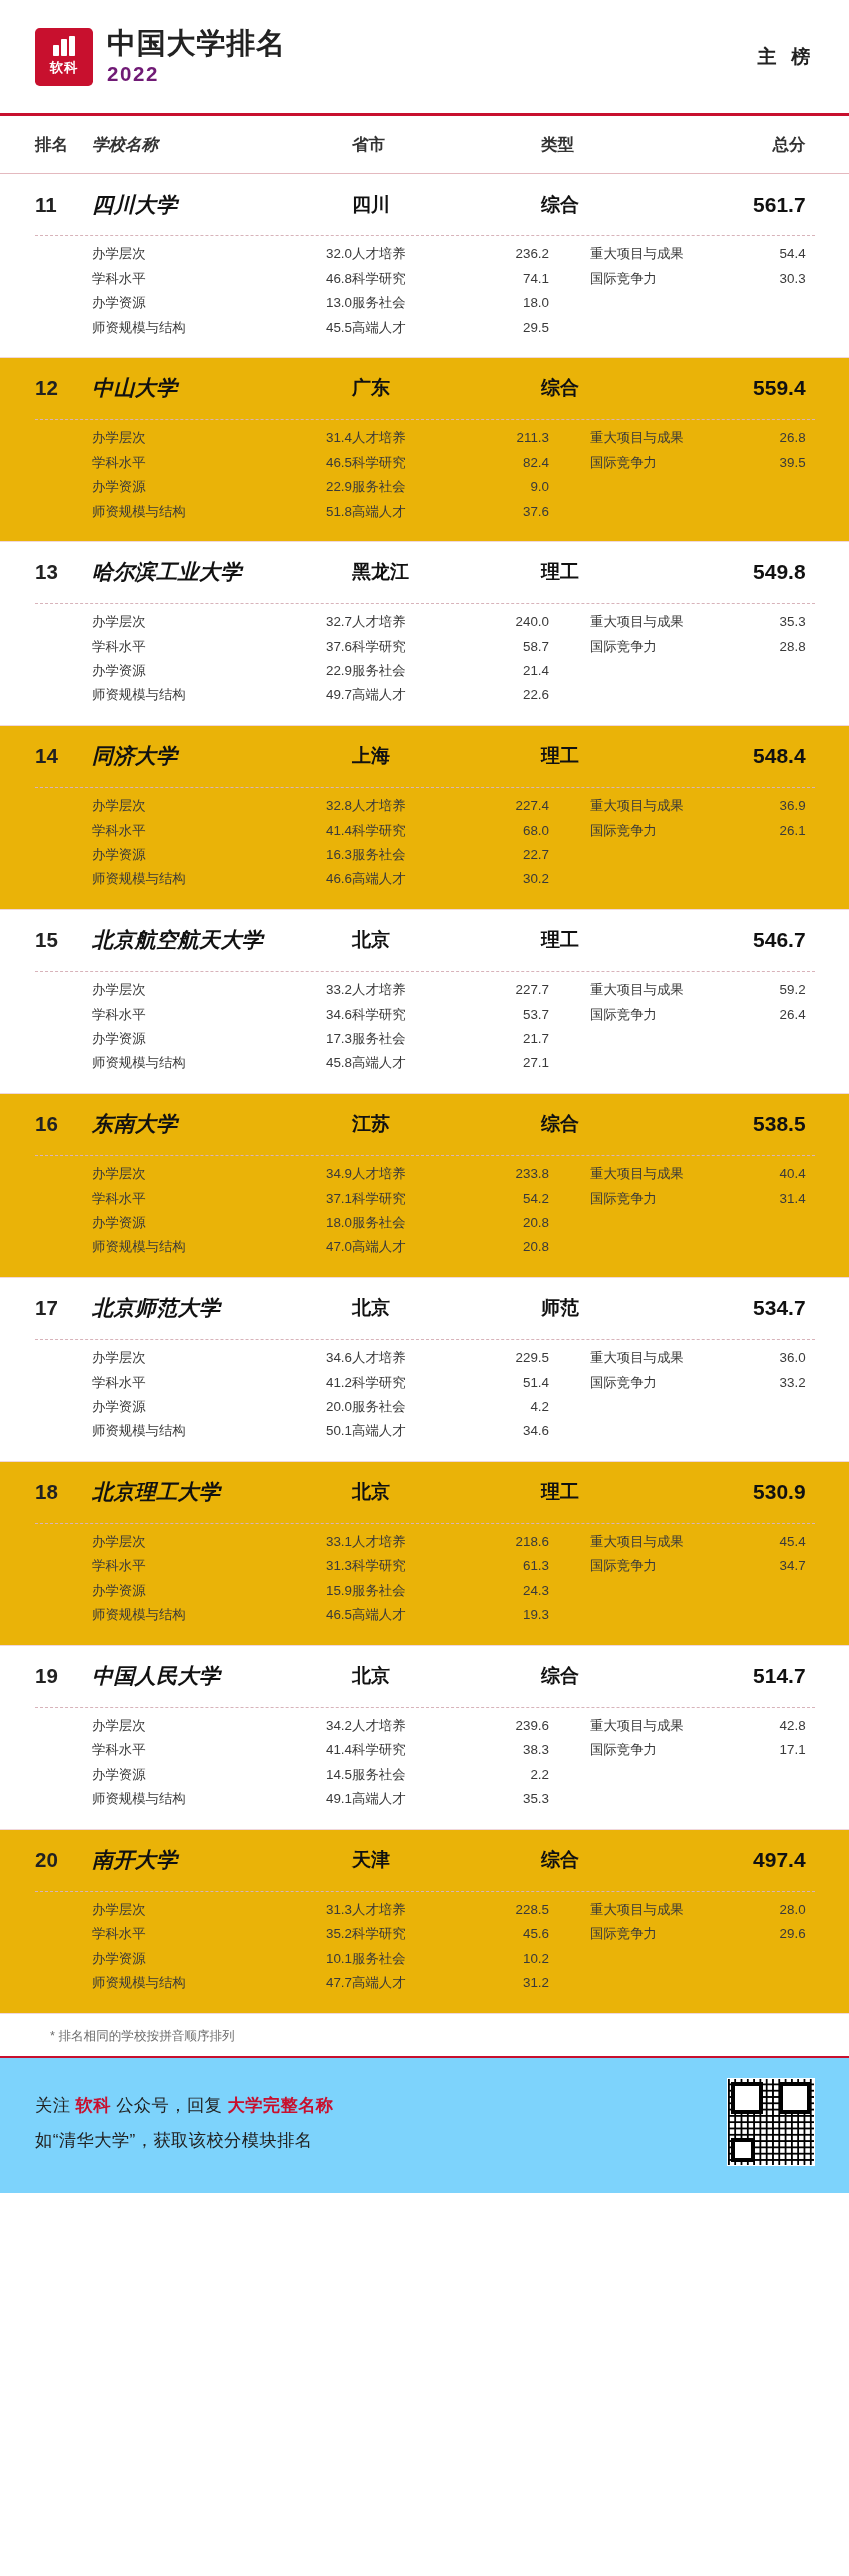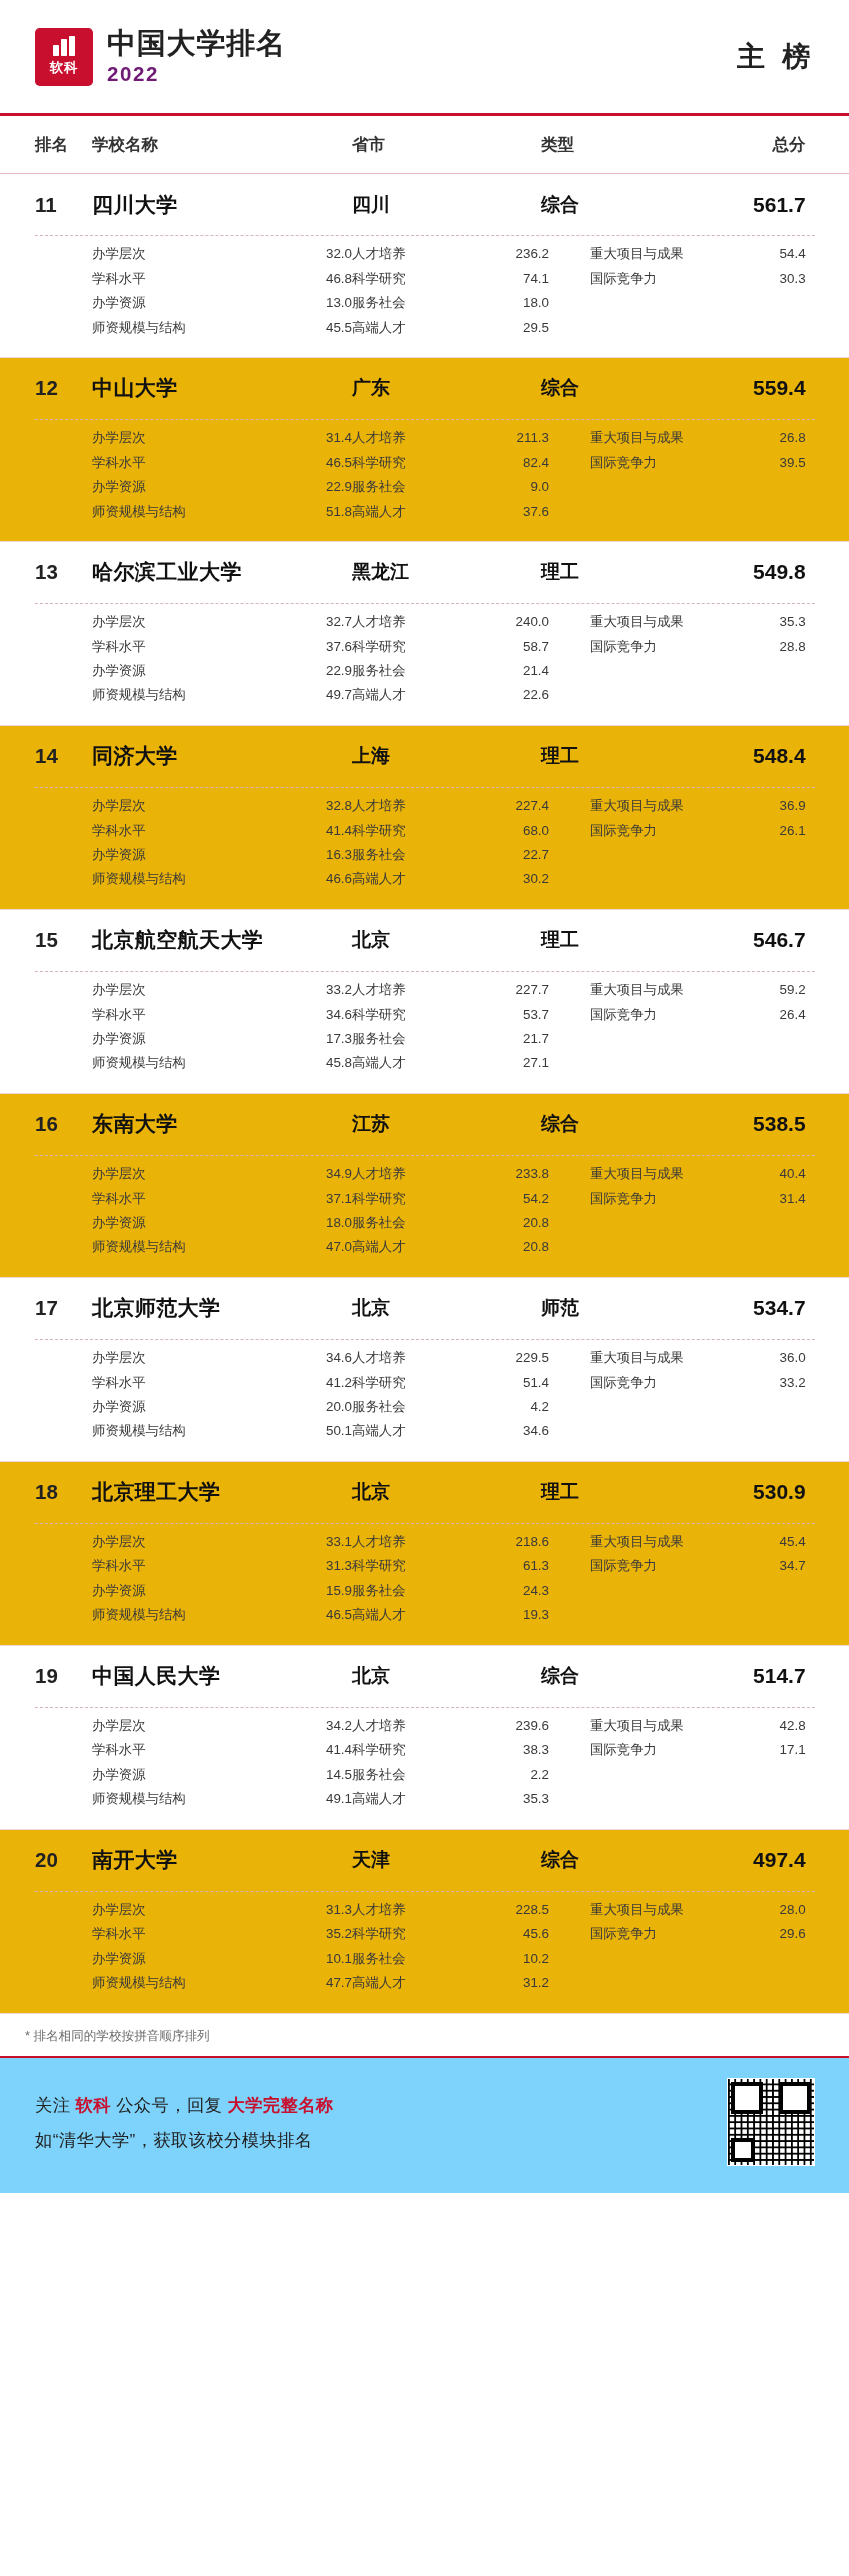--- a/index.html
+++ b/index.html
@@ -75,39 +75,39 @@
   }
   .year {
     font-size: 20.5px;
     color: #701a75;
     font-weight: bold;
     letter-spacing: 1.6px;
     margin-top: 2px;
   }
   .header-right {
     margin-left: auto;
-    font-size: 28px;
+    font-size: 19px;
     font-weight: bold;
     color: #222222;
     letter-spacing: 4.7px;
   }
 
   
   .col-head {
     display: flex;
     align-items: center;
     height: 58px;
     padding: 0 35px;
     border-bottom: 1.6px solid #e4b9bf;
     font-size: 16.5px;
     font-weight: bold;
     color: #333333;
   }
   .c-rank   { width: 57px; text-align: left; }
-  .c-name   { width: 260px; }
+  .c-name   { width: 260px; font-style: italic; }
   .c-prov   { width: 189px; }
   .c-type   { width: 157px; }
   .c-score  { flex: 1; text-align: right; padding-right: 9.4px; }
 
   
   .row {
     padding: 0 35px;
     border-bottom: 0.8px solid #f0d7dc;
   }
   .row.alt { background: #eab308; }
@@ -164,21 +164,21 @@
   .sub-item .lbl { flex: 1; }
   .sub-item .val {
     width: 58px;
     text-align: right;
     color: #3a3a3a;
   }
   .sub-col.col3 .sub-item .val { padding-right: 9.4px; }
 
   
   .footnote {
-    padding: 14px 25px 11px;
+    padding: 14px 50px 11px;
     font-size: 12.6px;
     color: #6c6c6c;
   }
 
   
   .footer {
     border-top: 2.4px solid #c8102e;
     margin: 0 0 0 0;
     padding: 20.5px 35px 27px;
     display: flex;

